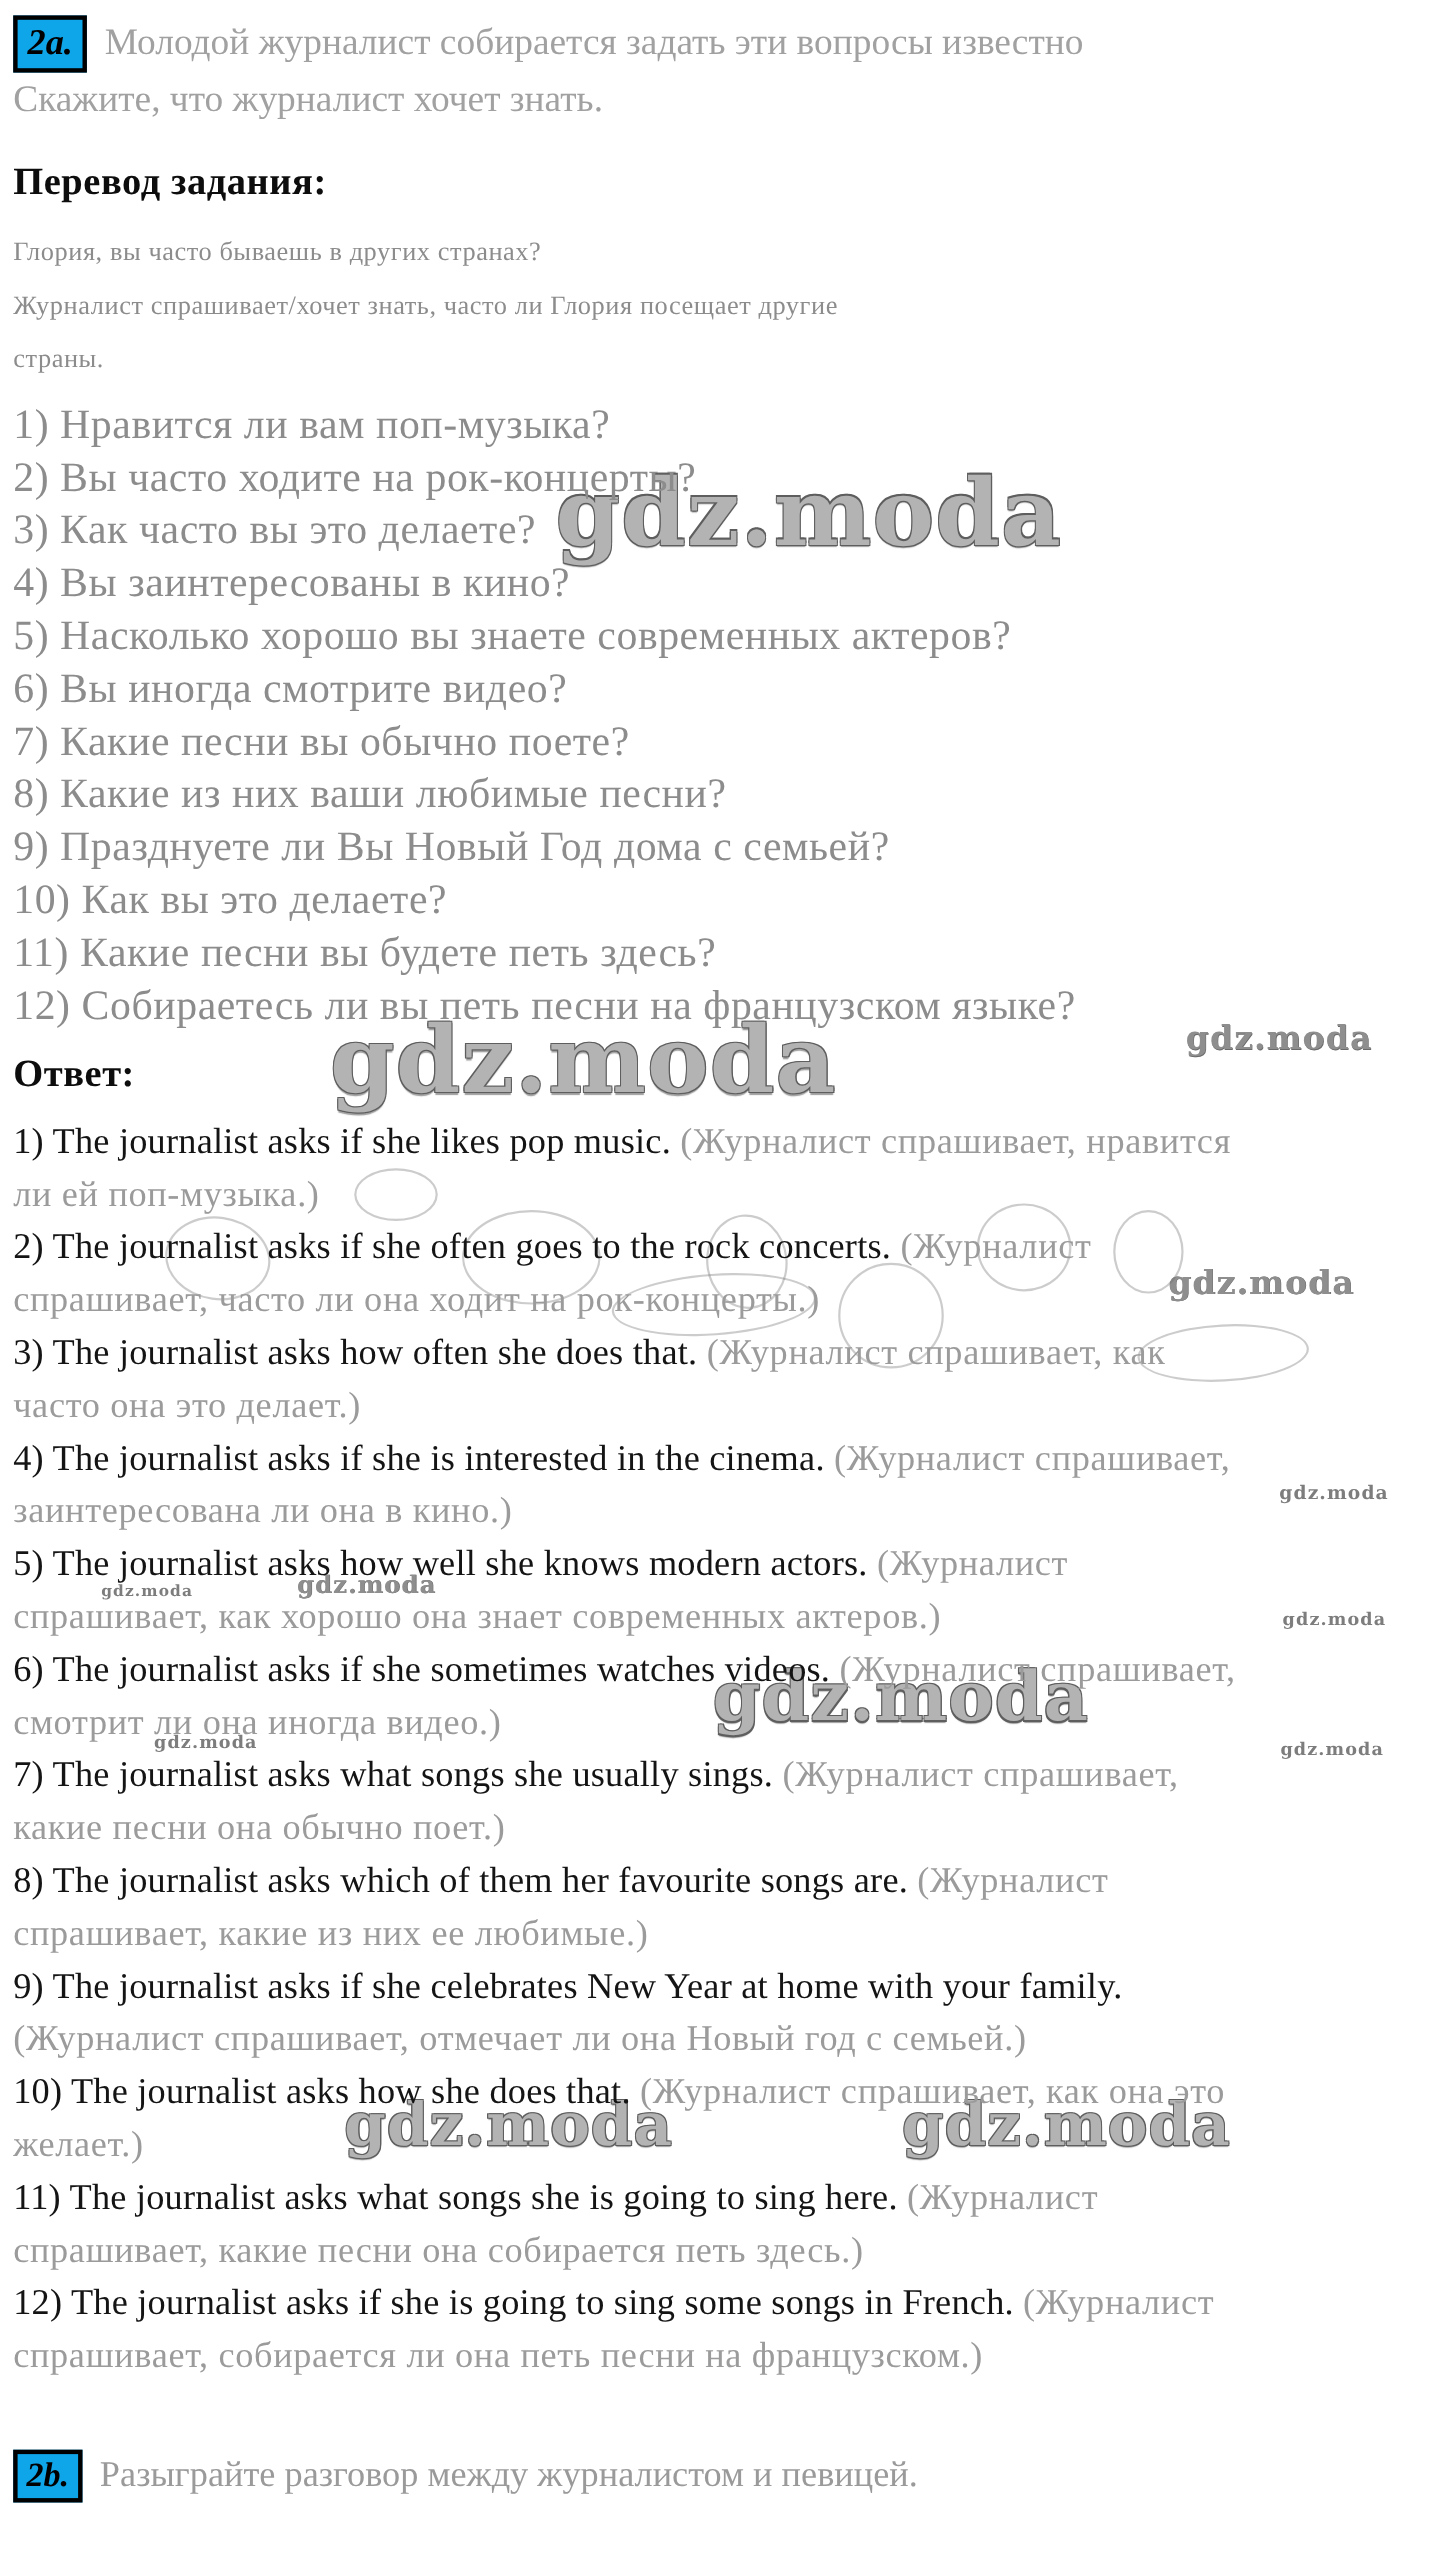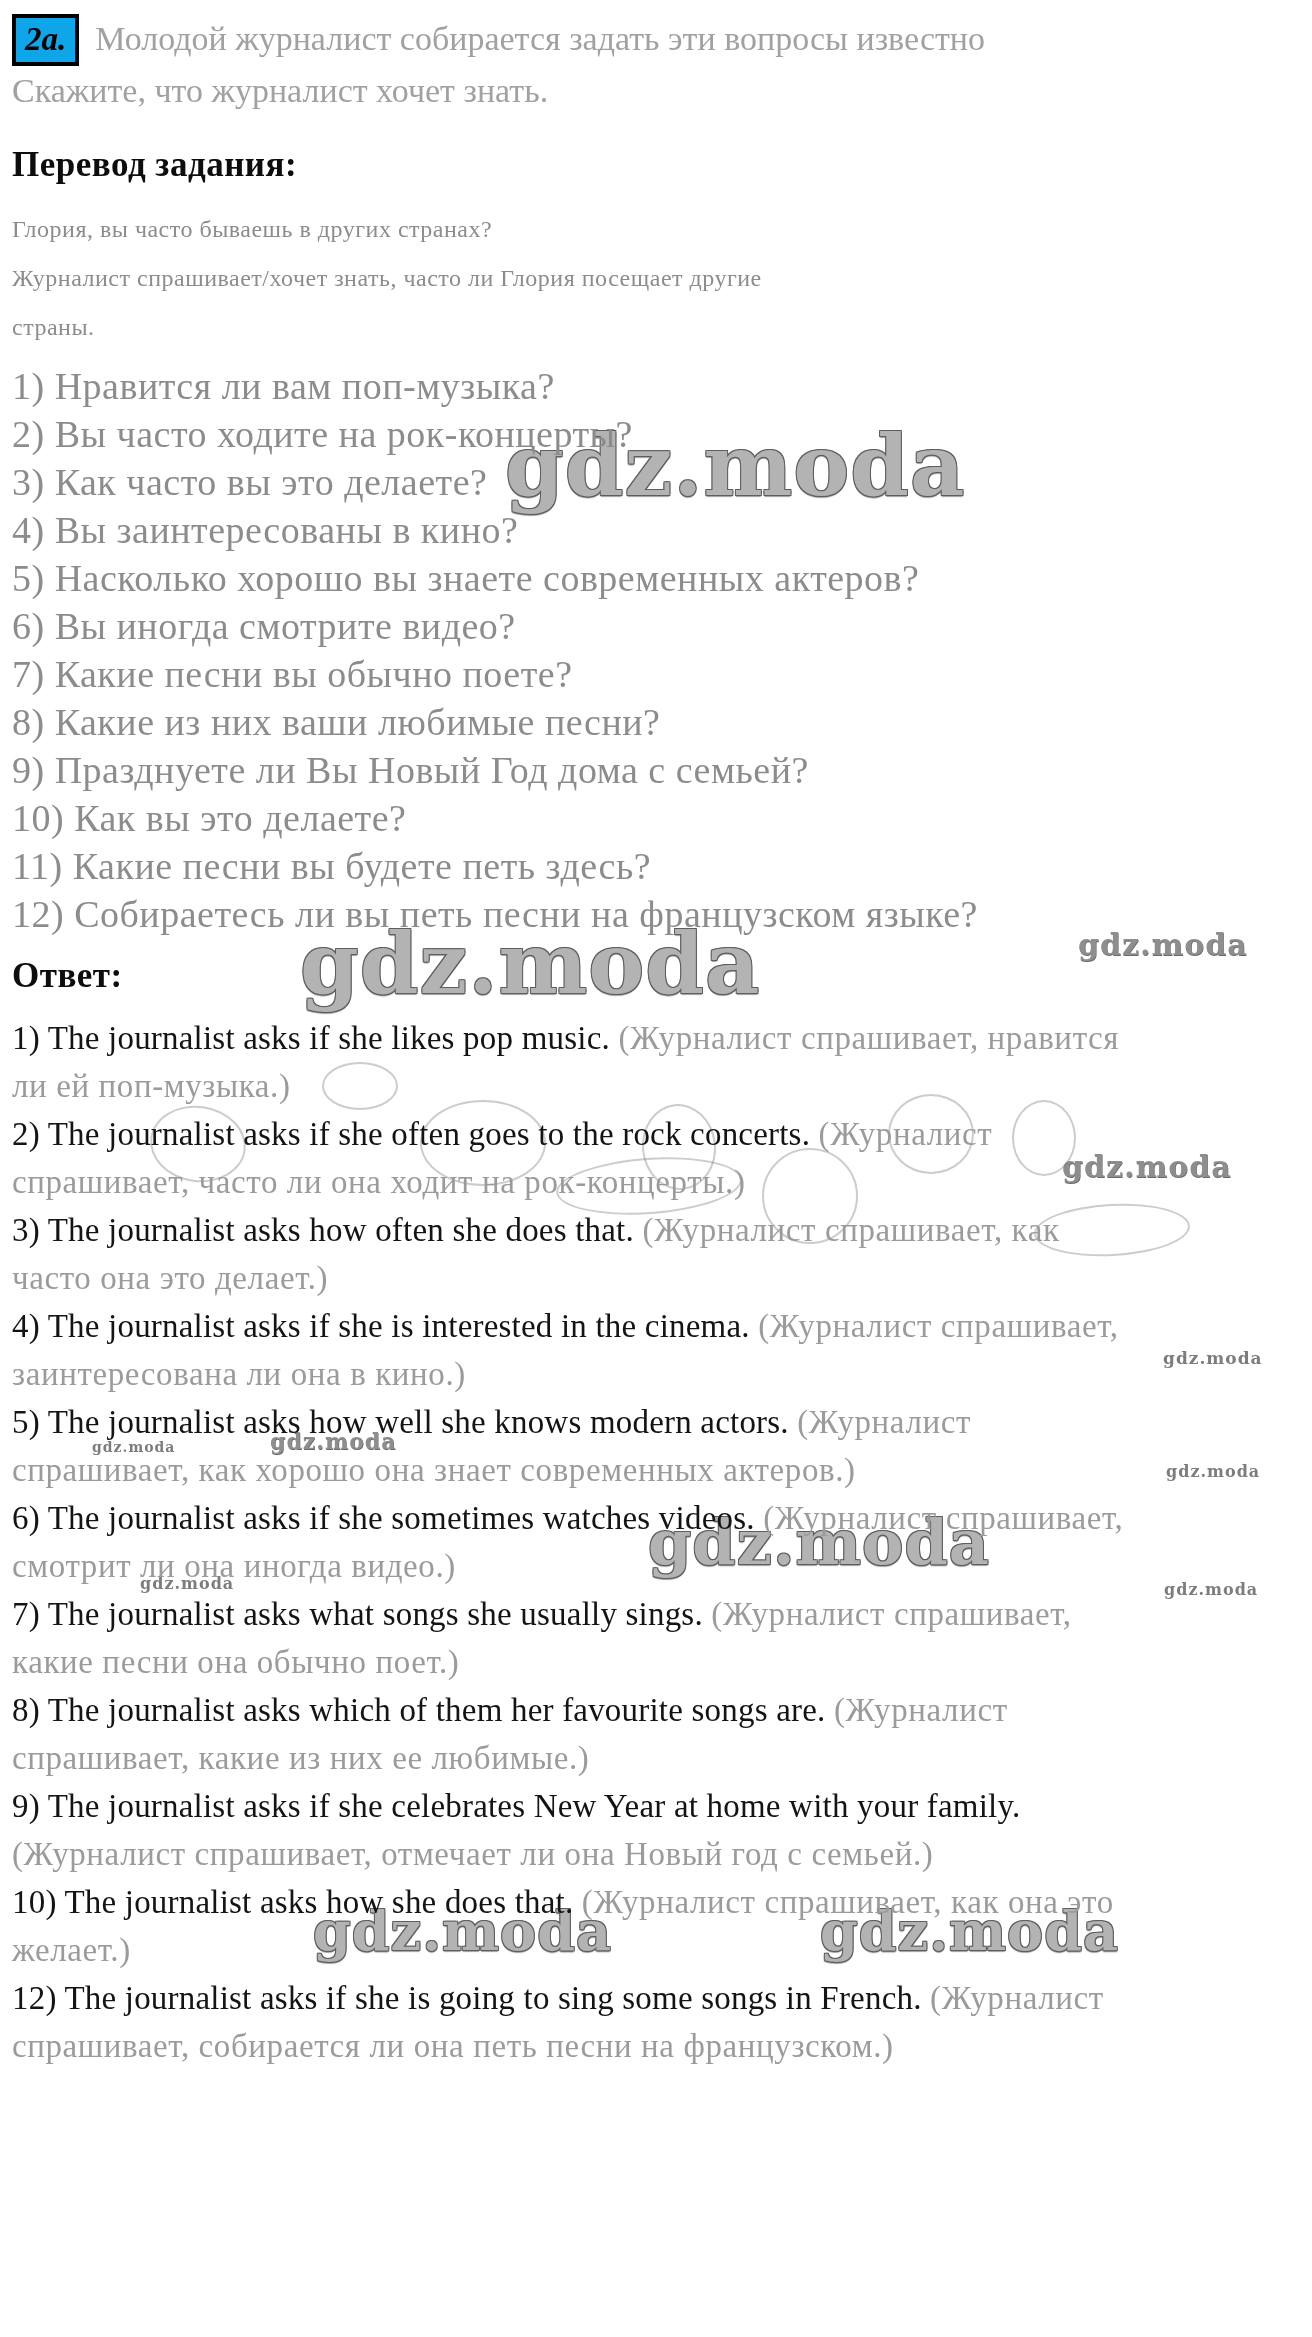--- a/index.html
+++ b/index.html
@@ -110,17 +110,19 @@
       <div class="answer"><span class="en">1) The journalist asks if she likes pop music. </span><span class="ru">(Журналист спрашивает, нравится</span><br><span class="ru">ли ей поп-музыка.)</span></div>
       <div class="answer"><span class="en">2) The journalist asks if she often goes to the rock concerts. </span><span class="ru">(Журналист</span><br><span class="ru">спрашивает, часто ли она ходит на рок-концерты.)</span></div>
       <div class="answer"><span class="en">3) The journalist asks how often she does that. </span><span class="ru">(Журналист спрашивает, как</span><br><span class="ru">часто она это делает.)</span></div>
       <div class="answer"><span class="en">4) The journalist asks if she is interested in the cinema. </span><span class="ru">(Журналист спрашивает,</span><br><span class="ru">заинтересована ли она в кино.)</span></div>
       <div class="answer"><span class="en">5) The journalist asks how well she knows modern actors. </span><span class="ru">(Журналист</span><br><span class="ru">спрашивает, как хорошо она знает современных актеров.)</span></div>
       <div class="answer"><span class="en">6) The journalist asks if she sometimes watches videos. </span><span class="ru">(Журналист спрашивает,</span><br><span class="ru">смотрит ли она иногда видео.)</span></div>
       <div class="answer"><span class="en">7) The journalist asks what songs she usually sings. </span><span class="ru">(Журналист спрашивает,</span><br><span class="ru">какие песни она обычно поет.)</span></div>
       <div class="answer"><span class="en">8) The journalist asks which of them her favourite songs are. </span><span class="ru">(Журналист</span><br><span class="ru">спрашивает, какие из них ее любимые.)</span></div>
       <div class="answer"><span class="en">9) The journalist asks if she celebrates New Year at home with your family.</span><br><span class="ru">(Журналист спрашивает, отмечает ли она Новый год с семьей.)</span></div>
       <div class="answer"><span class="en">10) The journalist asks how she does that. </span><span class="ru">(Журналист спрашивает, как она это</span><br><span class="ru">желает.)</span></div>
+      <div class="answer"><span class="en">11) The journalist asks what songs she is going to sing here. </span><span class="ru">(Журналист</span><br><span class="ru">спрашивает, какие песни она собирается петь здесь.)</span></div>
       <div class="answer"><span class="en">12) The journalist asks if she is going to sing some songs in French. </span><span class="ru">(Журналист</span><br><span class="ru">спрашивает, собирается ли она петь песни на французском.)</span></div>
     </div>
 
+  <p class="task-foot"><span class="num-box">2b.</span><span>Разыграйте разговор между журналистом и певицей.</span></p>
 
 </div>
 
 </body></html>

